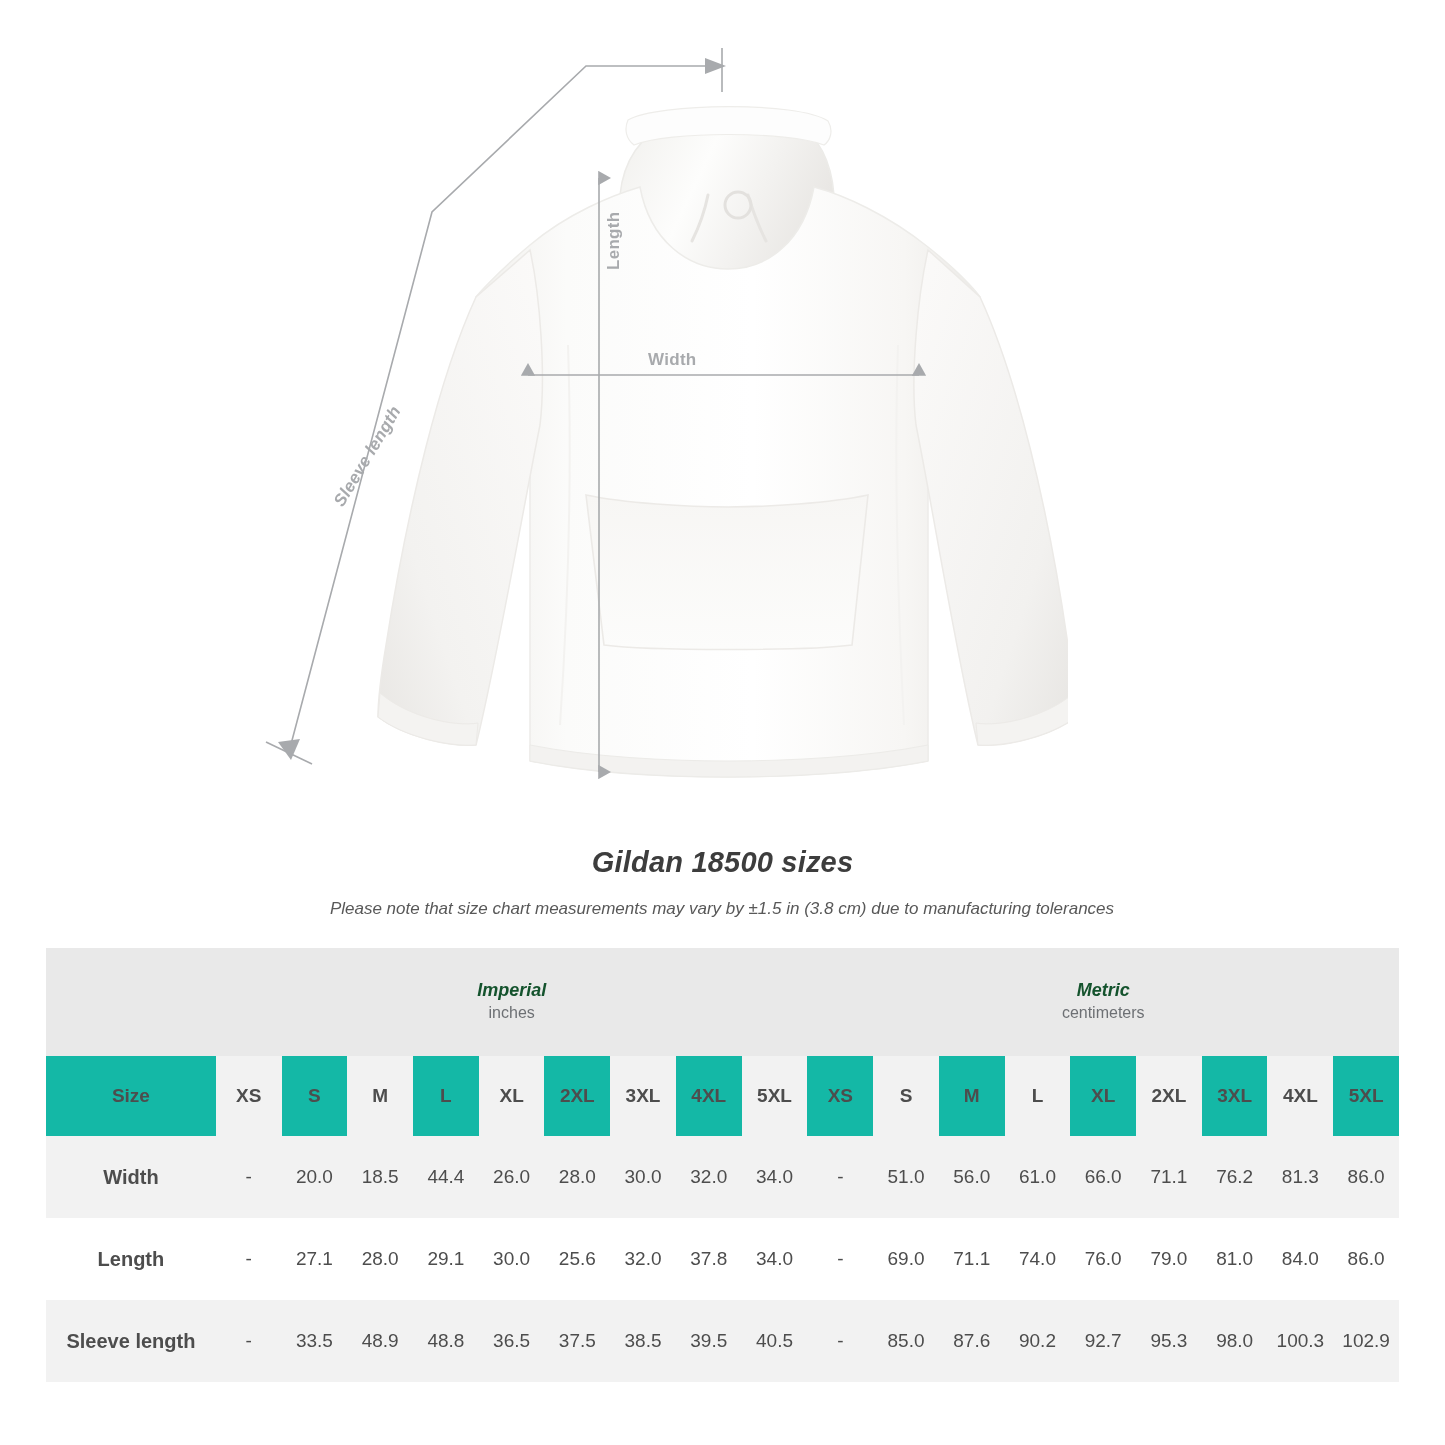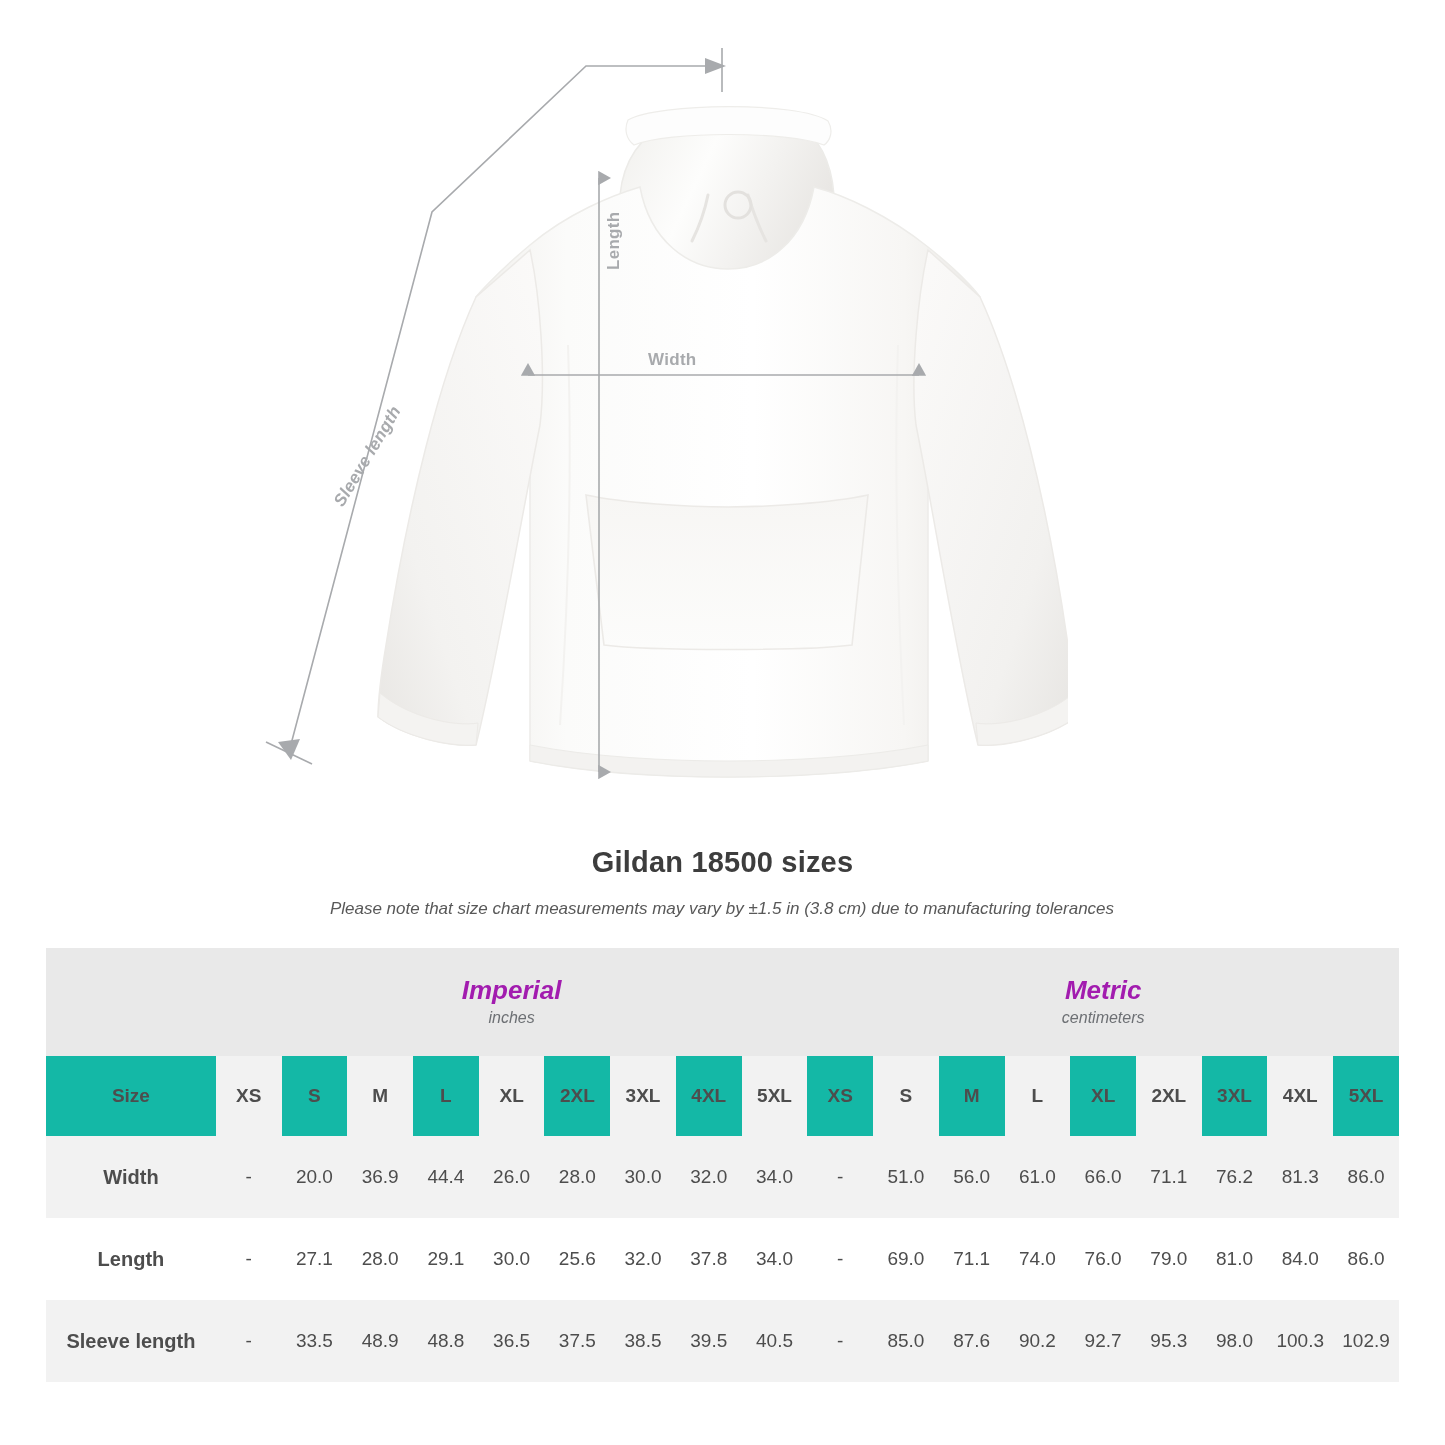--- a/index.html
+++ b/index.html
@@ -63,20 +63,21 @@
   }
 
   
   .title {
     text-align: center;
     font-size: 29px;
     font-weight: bold;
     color: #3d3d3d;
     margin: 16px 0 0 0;
     letter-spacing: 0.2px;
+    font-style: italic;
   }
   .subtitle {
     text-align: center;
     font-size: 17px;
     font-style: italic;
     color: #585858;
     margin: 20px 1px 0 0;
   }
 
   
@@ -97,29 +98,28 @@
     font-size: 19px;
     color: #4d4d4d;
     padding: 0;
   }
   .unit-row td {
     height: 108px;
     background: #e9e9e9;
     vertical-align: middle;
   }
   .unit-name {
-    font-size: 26px;
+    font-size: 18px;
     font-style: italic;
     font-weight: bold;
-    color: #a21caf;
+    color: #14532d;
     line-height: 1.25;
   }
   .unit-sub {
     font-size: 16px;
-    font-style: italic;
     color: #6d7074;
     line-height: 1.5;
   }
   .head-row td {
     height: 80px;
     vertical-align: middle;
     font-size: 20px;
     font-weight: bold;
     color: #4d4d4d;
     background: #14b8a6;
@@ -295,21 +295,21 @@
           <td class="shade">2XL</td>
           <td>3XL</td>
           <td class="shade">4XL</td>
           <td>5XL</td>
         </tr>
 
         <tr class="data-row alt">
           <td class="rowlabel">Width</td>
           <td>-</td>
           <td>20.0</td>
-          <td>36.9</td>
+          <td>18.5</td>
           <td>44.4</td>
           <td>26.0</td>
           <td>28.0</td>
           <td>30.0</td>
           <td>32.0</td>
           <td>34.0</td>
           <td>-</td>
           <td>51.0</td>
           <td>56.0</td>
           <td>61.0</td>

